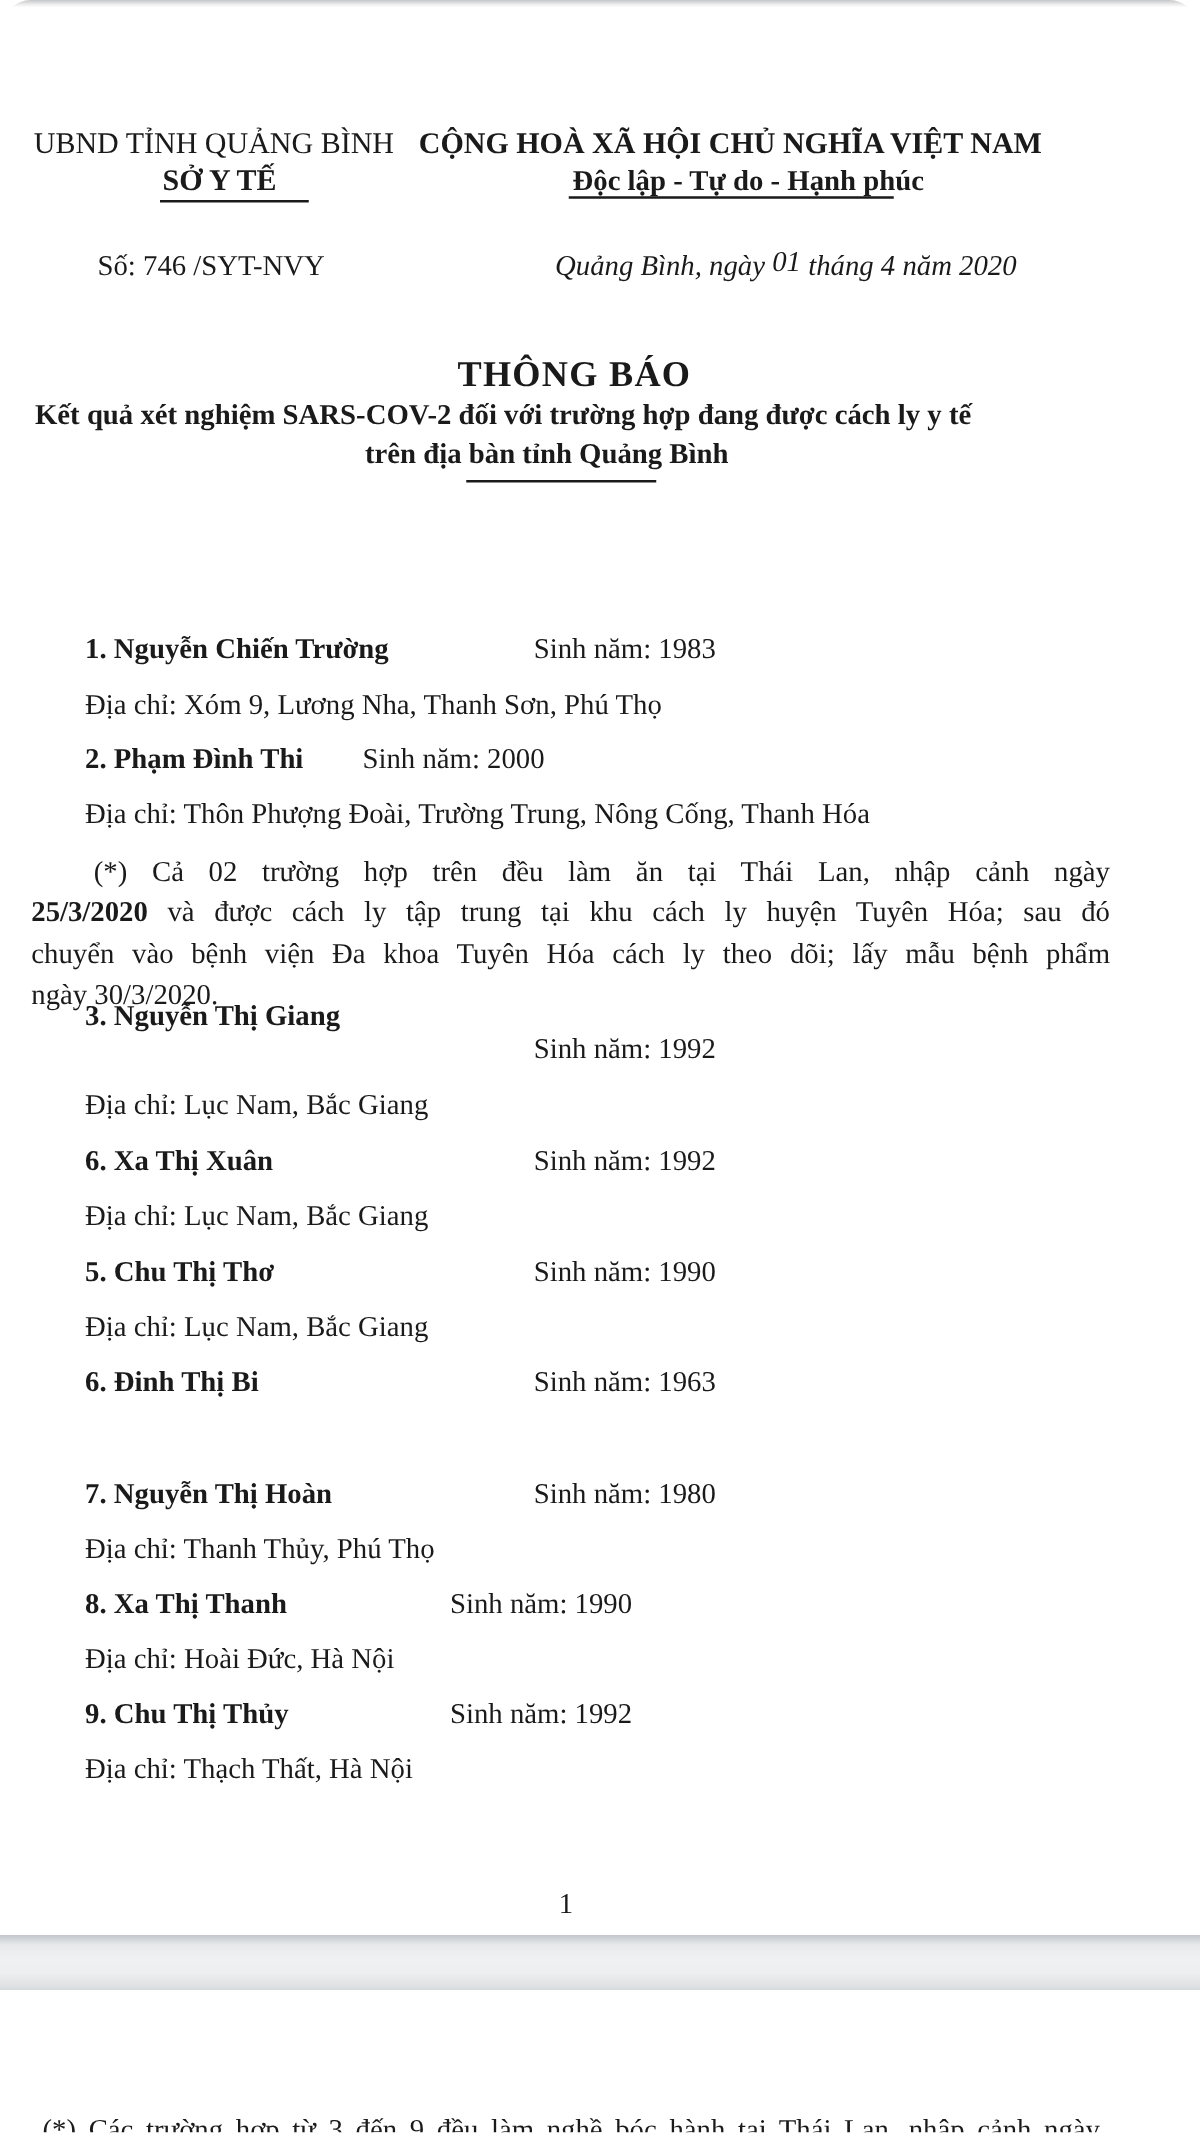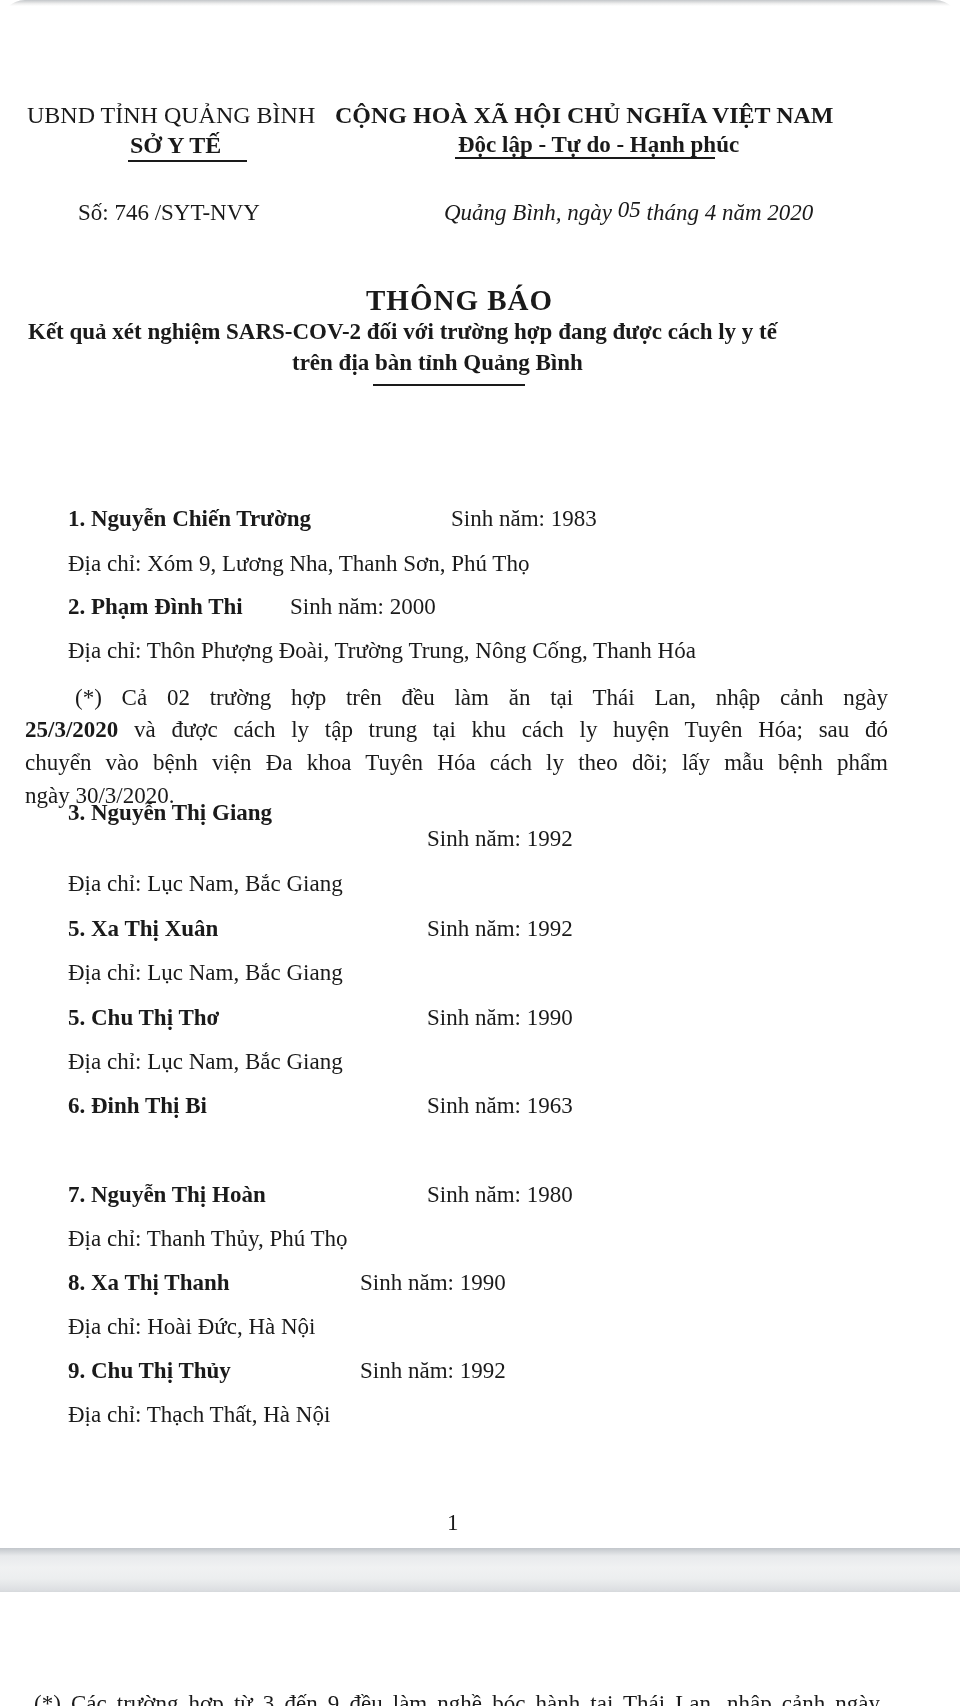--- a/index.html
+++ b/index.html
@@ -42,50 +42,50 @@
     <div class="abs hdr b" style="left:130px;top:131px;">SỞ Y TẾ</div>
     <div class="rule" style="left:128px;top:160px;width:119px;"></div>
 
     <div class="abs hdr b" style="left:335px;top:101px;font-size:24px;">CỘNG HOÀ XÃ HỘI CHỦ NGHĨA VIỆT NAM</div>
     <div class="abs b" style="left:458px;top:131px;font-size:23px;line-height:28px;">Độc lập - Tự do - Hạnh phúc</div>
     <div class="rule" style="left:455px;top:157px;width:260px;"></div>
 
     <div class="abs line" style="left:78px;top:199px;">Số: 746 /SYT-NVY</div>
     <div class="abs line it" style="left:444px;top:199px;">
       <span>Quảng Bình, ngày</span>
-      <span class="date-day">05</span>
+      <span class="date-day">01</span>
       <span>tháng 4 năm 2020</span>
     </div>
 
     <div class="abs title" style="left:366px;top:283px;">THÔNG BÁO</div>
     <div class="abs sub" style="left:28px;top:318px;">Kết quả xét nghiệm SARS-COV-2 đối với trường hợp đang được cách ly y tế</div>
     <div class="abs sub" style="left:292px;top:349px;">trên địa bàn tỉnh Quảng Bình</div>
     <div class="rule" style="left:373px;top:384px;width:152px;"></div>
 
 
     <div class="abs line b" style="left:68px;top:505px;">1. Nguyễn Chiến Trường</div>
-    <div class="abs line" style="left:427px;top:505px;margin-left:24px;">Sinh năm: 1983</div>
+    <div class="abs line" style="left:427px;top:505px;">Sinh năm: 1983</div>
     <div class="abs line" style="left:68px;top:550px;">Địa chỉ: Xóm 9, Lương Nha, Thanh Sơn, Phú Thọ</div>
 
     <div class="abs line b" style="left:68px;top:593px;text-align:center;">2. Phạm Đình Thi</div>
     <div class="abs line" style="left:290px;top:593px;">Sinh năm: 2000</div>
     <div class="abs line" style="left:68px;top:637px;">Địa chỉ: Thôn Phượng Đoài, Trường Trung, Nông Cống, Thanh Hóa</div>
 
     <div class="abs line just" style="left:75px;top:684px;width:813px;">(*) Cả 02 trường hợp trên đều làm ăn tại Thái Lan, nhập cảnh ngày</div>
     <div class="abs line just" style="left:25px;top:716px;width:863px;">
       <span class="b">25/3/2020</span><span> và được cách ly tập trung tại khu cách ly huyện Tuyên Hóa; sau đó</span>
     </div>
     <div class="abs line just" style="left:25px;top:749px;width:863px;">chuyển vào bệnh viện Đa khoa Tuyên Hóa cách ly theo dõi; lấy mẫu bệnh phẩm</div>
     <div class="abs line" style="left:25px;top:782px;">ngày 30/3/2020.</div>
 
     <div class="abs line b" style="left:68px;top:787px;margin-top:12px;">3. Nguyễn Thị Giang</div>
     <div class="abs line" style="left:427px;top:825px;">Sinh năm: 1992</div>
     <div class="abs line" style="left:68px;top:870px;">Địa chỉ: Lục Nam, Bắc Giang</div>
 
-    <div class="abs line b" style="left:68px;top:915px;">5. Xa Thị Xuân</div>
+    <div class="abs line b" style="left:68px;top:915px;">6. Xa Thị Xuân</div>
     <div class="abs line" style="left:427px;top:915px;">Sinh năm: 1992</div>
     <div class="abs line" style="left:68px;top:959px;">Địa chỉ: Lục Nam, Bắc Giang</div>
 
     <div class="abs line b" style="left:68px;top:1004px;">5. Chu Thị Thơ</div>
     <div class="abs line" style="left:427px;top:1004px;">Sinh năm: 1990</div>
     <div class="abs line" style="left:68px;top:1048px;">Địa chỉ: Lục Nam, Bắc Giang</div>
 
     <div class="abs line b" style="left:68px;top:1092px;">6. Đinh Thị Bi</div>
     <div class="abs line" style="left:427px;top:1092px;">Sinh năm: 1963</div>
 

